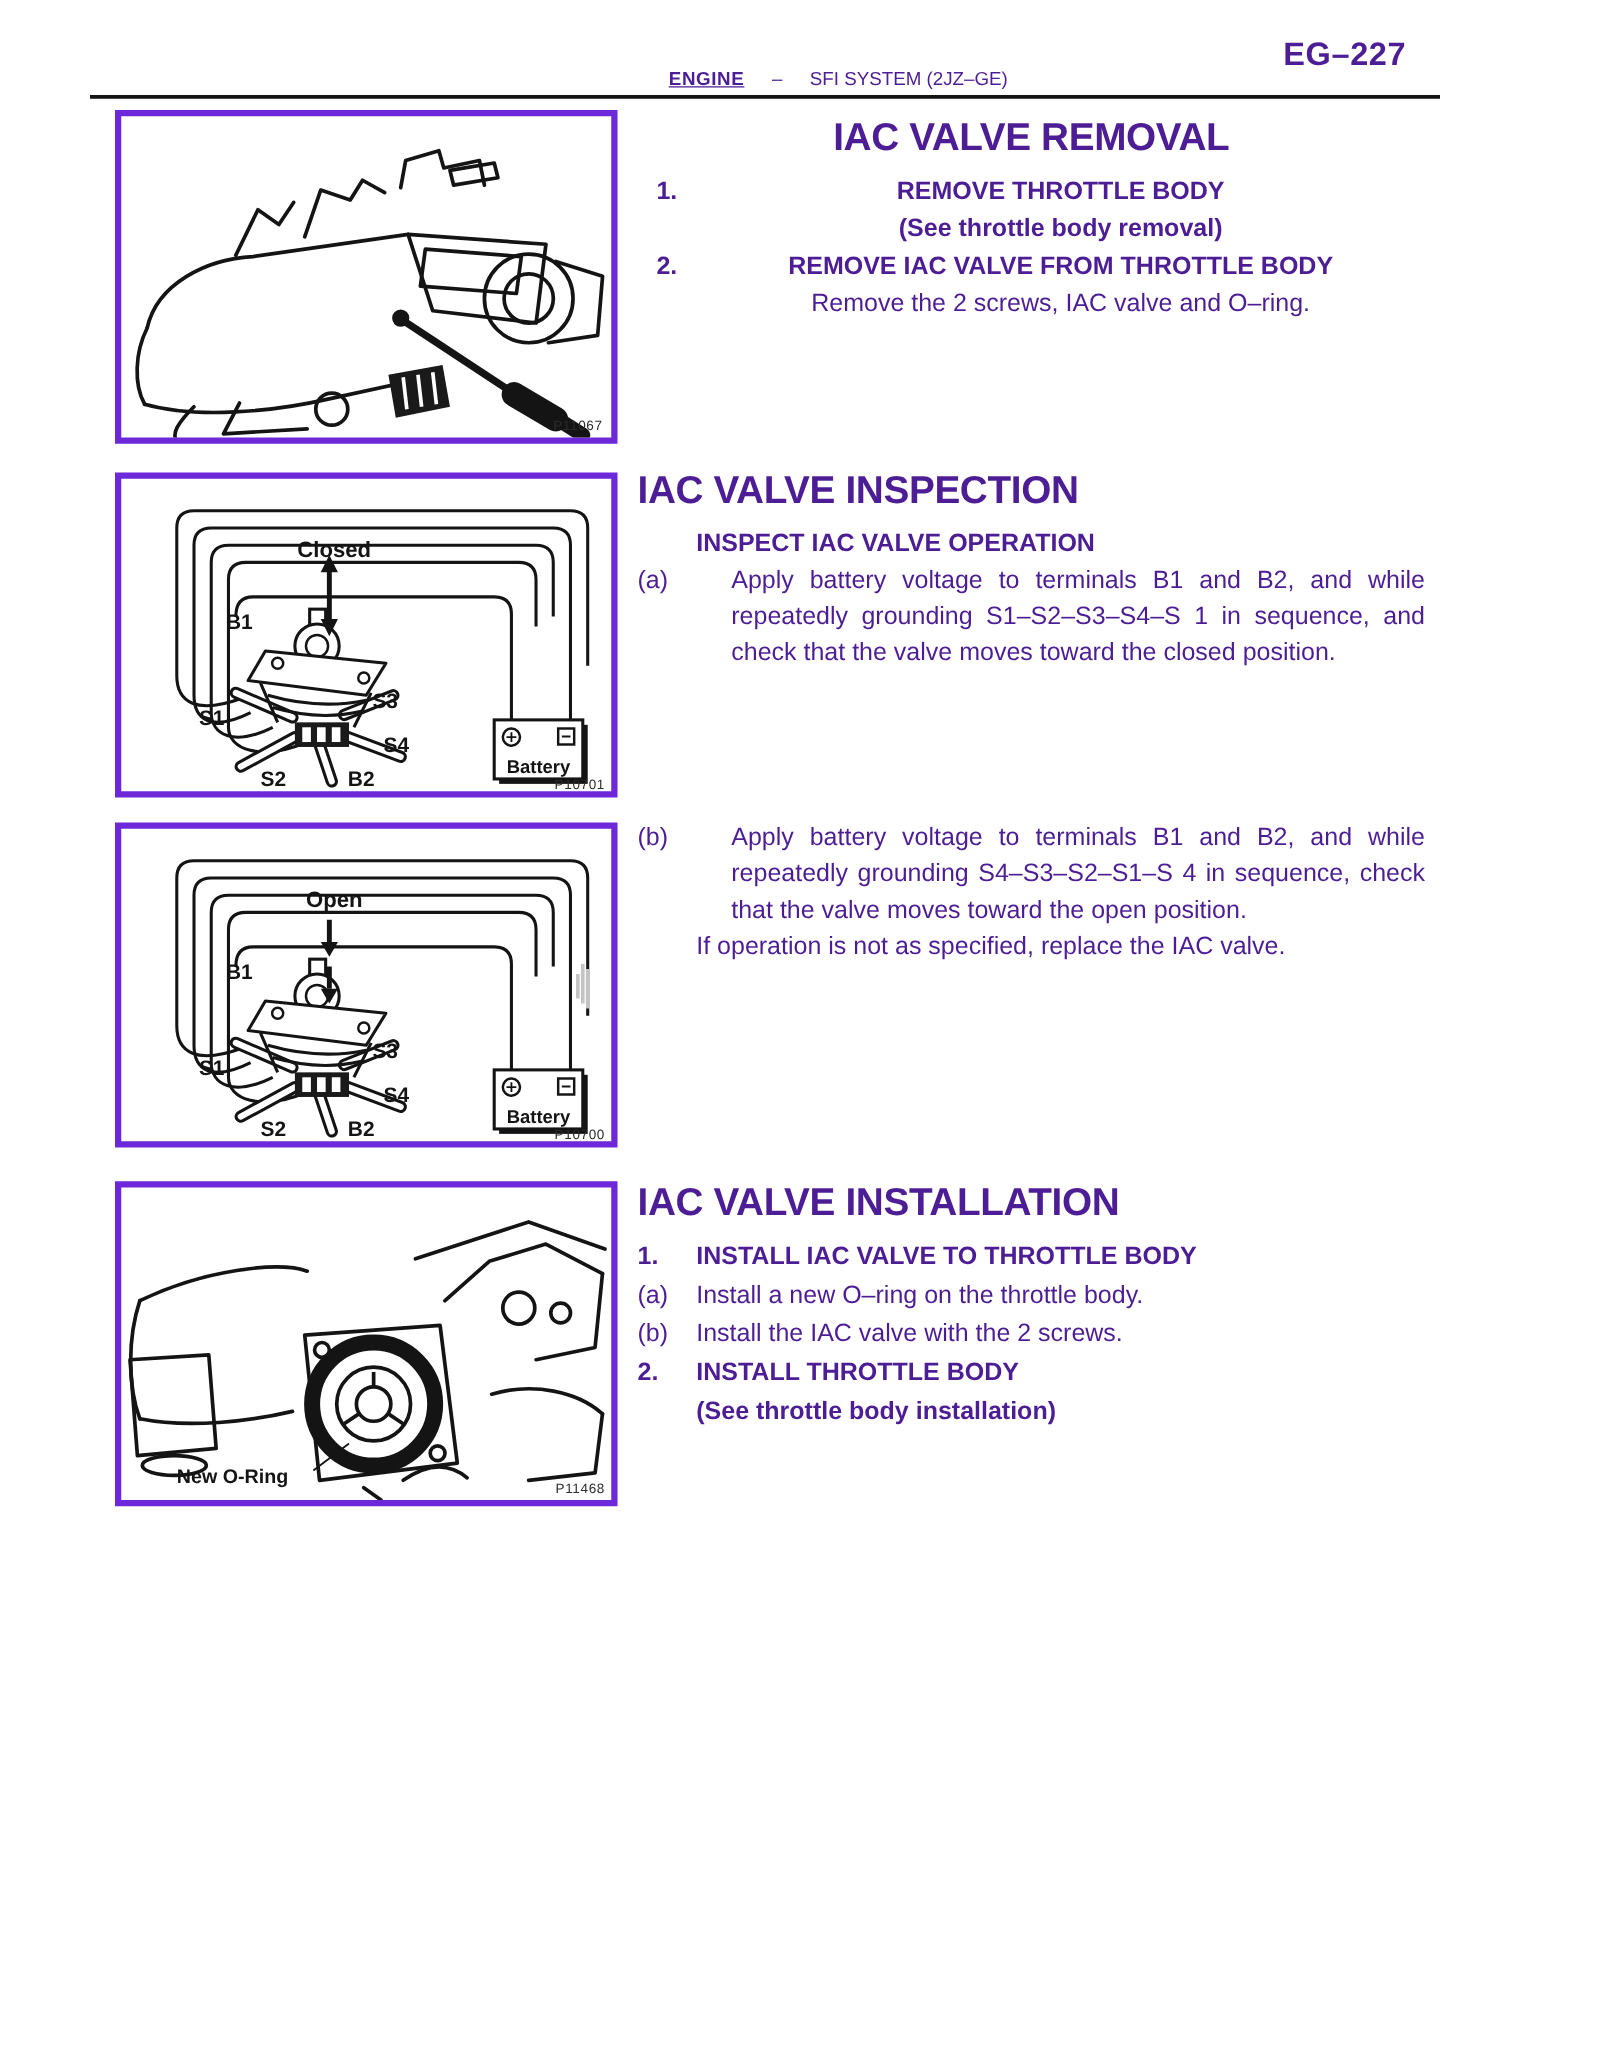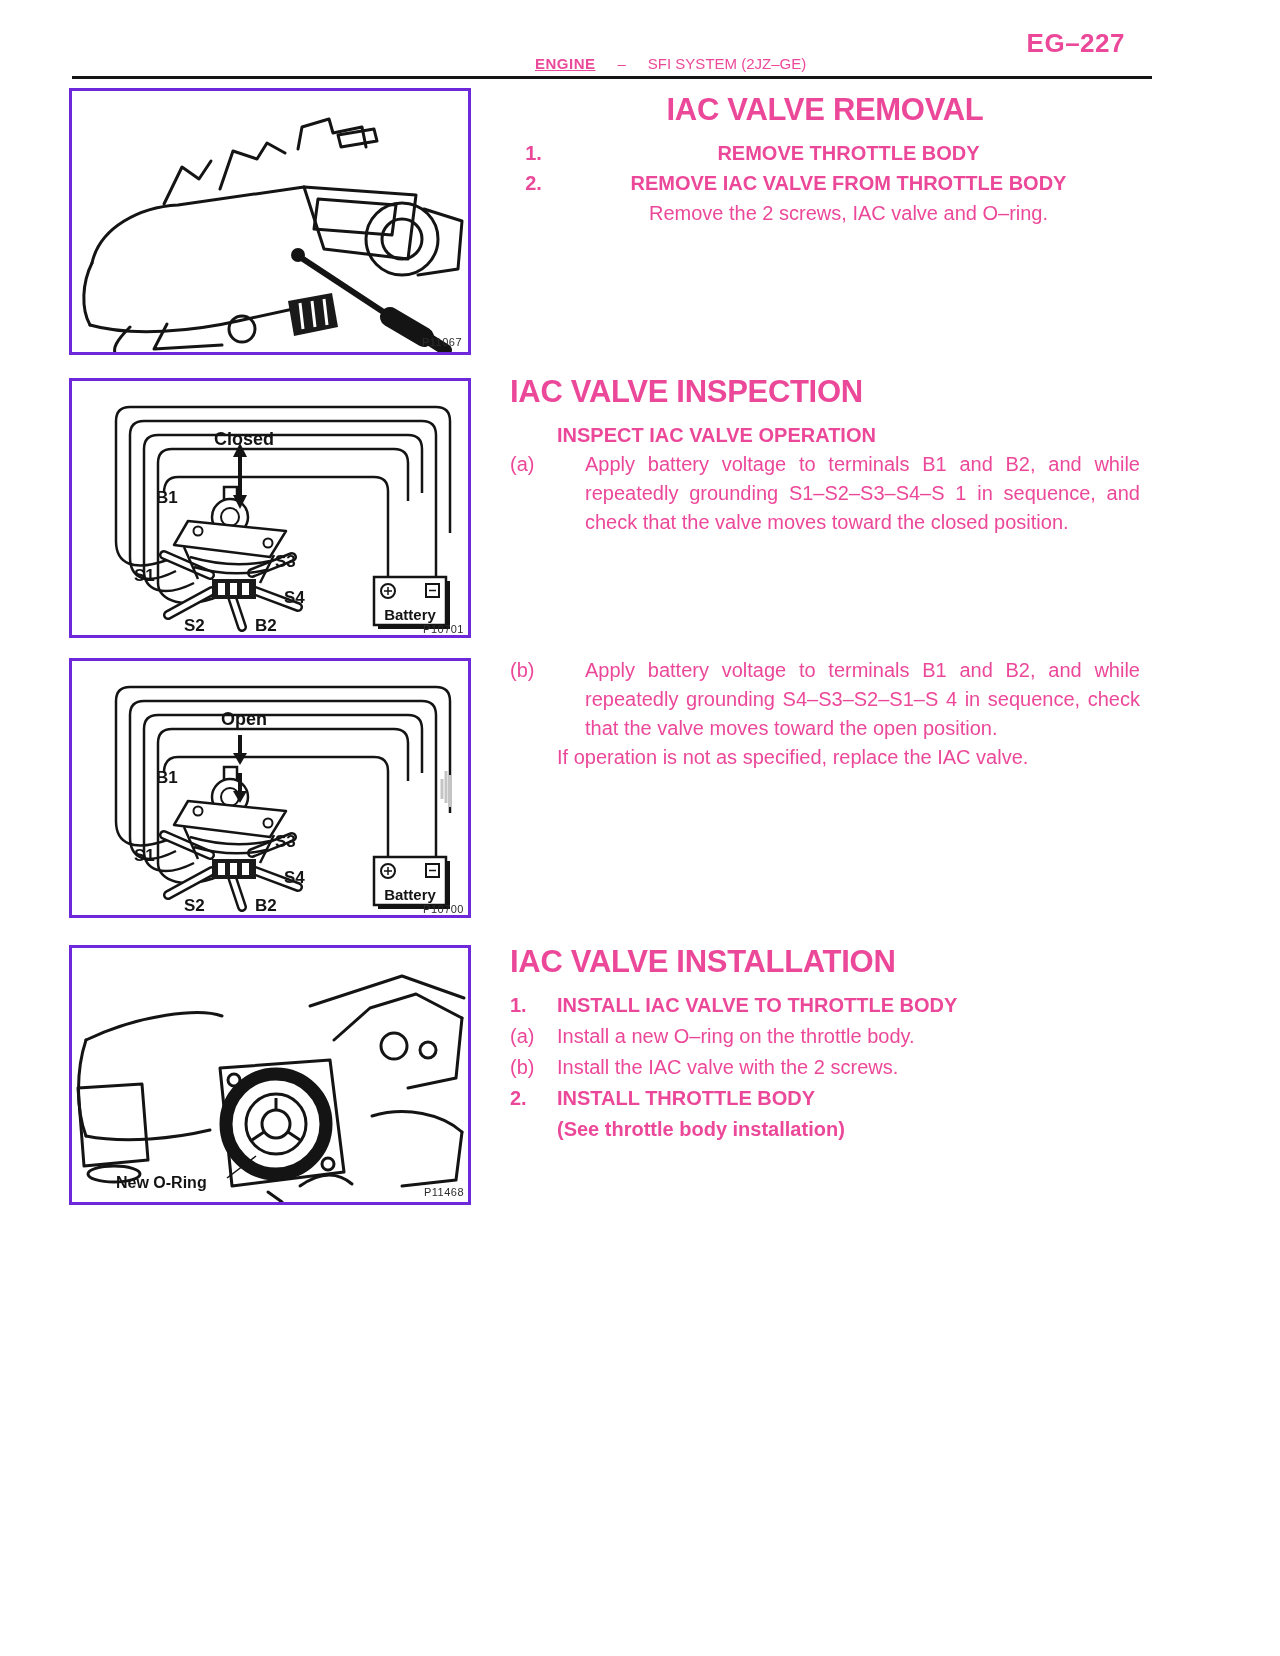--- a/index.html
+++ b/index.html
@@ -2,43 +2,43 @@
 <html><head>
 <meta charset="utf-8">
 <style>
   * { box-sizing: border-box; }
   html,body { margin:0; padding:0; background:#9a9a9a; }
   .page {
     position: relative;
     width: 1280px; height: 1656px;
     margin: 0 auto;
     background: #ffffff;
-    color: #ec4899;
+    color: #4c1d95;
     font-family: "Liberation Sans", sans-serif;
     overflow: hidden;
   }
   
   .page-code {
     position: absolute; top: 28px; left: 925px; width: 200px;
     text-align: right; font-size: 26px; font-weight: bold; letter-spacing: 0.5px;
   }
   .running-head {
     position: absolute; top: 55px; left: 535px;
     font-size: 15px; white-space: nowrap;
   }
   .running-head .sec { font-weight: bold; letter-spacing: 0.5px; text-decoration: underline; }
   .running-head .sep { margin: 0 22px 0 22px; }
   .head-rule {
     position: absolute; top: 76px; left: 72px; width: 1080px; height: 3px;
     background: #141414;
   }
   
   .fig {
-    position: absolute; left: 69px; width: 402px;
-    border: 3px solid #6d28d9; background: #fff;
+    position: absolute; left: 92px; width: 402px;
+    border: 5px solid #6d28d9; background: #fff;
   }
   #fig1 { top: 88px;  height: 267px; }
   #fig2 { top: 378px; height: 260px; text-align: center; }
   #fig3 { top: 658px; height: 260px; }
   #fig4 { top: 945px; height: 260px; }
   .fig svg { display: block; width: 100%; height: 100%; }
   svg text { font-family: "Liberation Sans", sans-serif; fill: #141414; }
   .cap { font-size: 11px; fill: #2b2b2b; letter-spacing: 0.5px; }
   
   .txt { position: absolute; left: 510px; width: 630px; }
@@ -241,20 +241,24 @@
     </svg>
   </div>
 
   <div class="txt" id="removal">
     <h1 class="sec-title">IAC VALVE REMOVAL</h1>
     <div class="row b">
       <span>1.</span>
       <span>REMOVE THROTTLE BODY</span>
     </div>
     <div class="row b">
+      <span></span>
+      <span>(See throttle body removal)</span>
+    </div>
+    <div class="row b">
       <span>2.</span>
       <span>REMOVE IAC VALVE FROM THROTTLE BODY</span>
     </div>
     <div class="row">
       <span></span>
       <span>Remove the 2 screws, IAC valve and O–ring.</span>
     </div>
   </div>
 
   <div class="txt" id="inspection">

